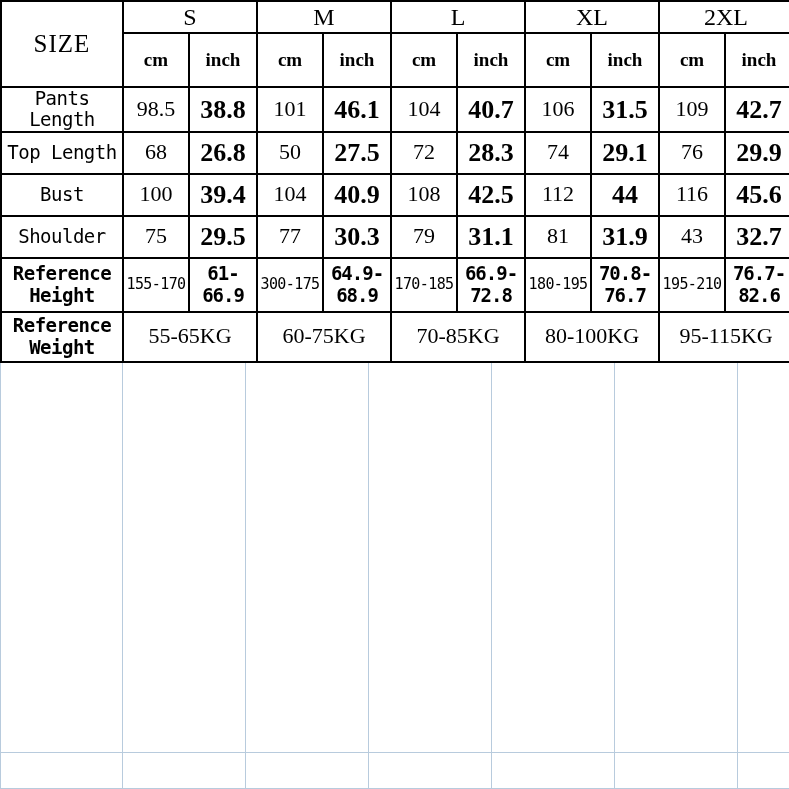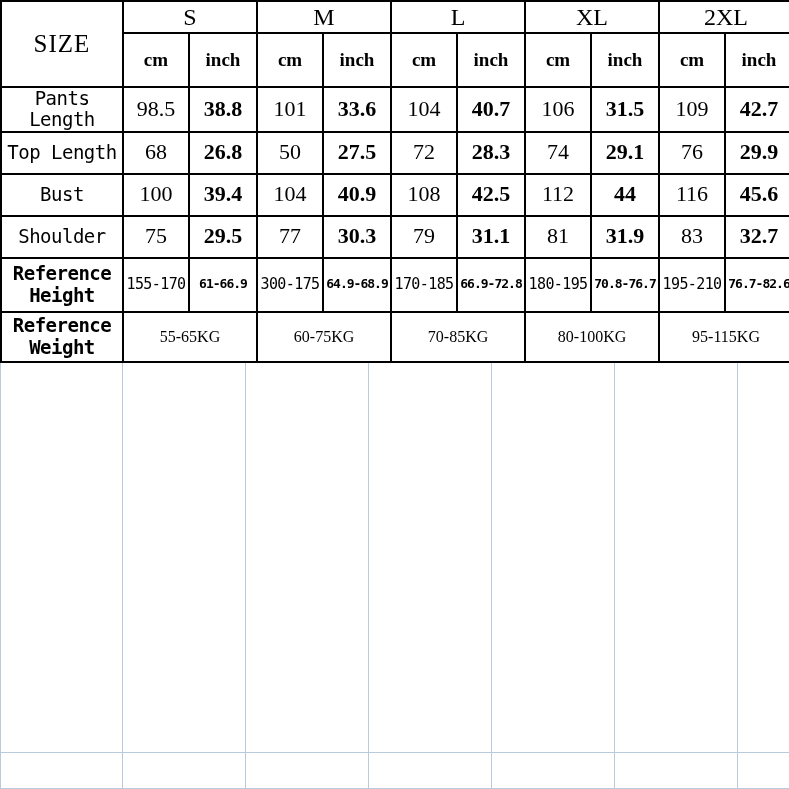--- a/index.html
+++ b/index.html
@@ -98,21 +98,21 @@
     font-weight: normal;
     height: 40px;
     font-family: "DejaVu Sans Mono", "Liberation Mono", monospace;
     letter-spacing: -0.5px;
   }
   .val-cm {
     font-size: 22px;
     height: 40px;
   }
   .val-inch {
-    font-size: 22px;
+    font-size: 26px;
     color: #d91e18;
     font-weight: bold;
     height: 40px;
   }
 
   
   .refh-label {
     background: #92d050;
     font-size: 19px;
     font-weight: bold;
@@ -124,39 +124,39 @@
     background: #92d050;
     font-size: 15px;
     font-weight: normal;
     height: 52px;
     letter-spacing: -0.6px;
     font-family: "DejaVu Sans Mono", "Liberation Mono", monospace;
   }
   .refh-inch {
     background: #92d050;
     color: #d91e18;
-    font-size: 13px;
+    font-size: 19px;
     font-weight: bold;
     height: 52px;
     letter-spacing: -1px;
     font-family: "DejaVu Sans Mono", "Liberation Mono", monospace;
   }
 
   
   .refw-label {
     background: #ffcc66;
     font-size: 19px;
     font-weight: bold;
     height: 48px;
     font-family: "DejaVu Sans Mono", "Liberation Mono", monospace;
     letter-spacing: -0.5px;
   }
   .refw-val {
     background: #ffcc66;
-    font-size: 16px;
+    font-size: 22px;
     height: 48px;
   }
 
   .two-line span { display: block; }
 </style>
 </head>
 <body>
 
 <div id="sheet-grid">
   <div class="v" style="left:0px"></div>
@@ -207,21 +207,21 @@
         <td class="unit-inch">inch</td>
         <td class="unit-cm">cm</td>
         <td class="unit-inch">inch</td>
       </tr>
 
       <tr>
         <td class="row-label">Pants Length</td>
         <td class="val-cm">98.5</td>
         <td class="val-inch">38.8</td>
         <td class="val-cm">101</td>
-        <td class="val-inch">33.6</td>
+        <td class="val-inch">46.1</td>
         <td class="val-cm">104</td>
         <td class="val-inch">40.7</td>
         <td class="val-cm">106</td>
         <td class="val-inch">31.5</td>
         <td class="val-cm">109</td>
         <td class="val-inch">42.7</td>
       </tr>
 
       <tr>
         <td class="row-label">Top Length</td>
@@ -254,21 +254,21 @@
       <tr>
         <td class="row-label">Shoulder</td>
         <td class="val-cm">75</td>
         <td class="val-inch">29.5</td>
         <td class="val-cm">77</td>
         <td class="val-inch">30.3</td>
         <td class="val-cm">79</td>
         <td class="val-inch">31.1</td>
         <td class="val-cm">81</td>
         <td class="val-inch">31.9</td>
-        <td class="val-cm">83</td>
+        <td class="val-cm">43</td>
         <td class="val-inch">32.7</td>
       </tr>
 
       <tr>
         <td class="refh-label two-line">
           <span>Reference</span>
           <span>Height</span>
         </td>
         <td class="refh-cm">155-170</td>
         <td class="refh-inch">61-66.9</td>

